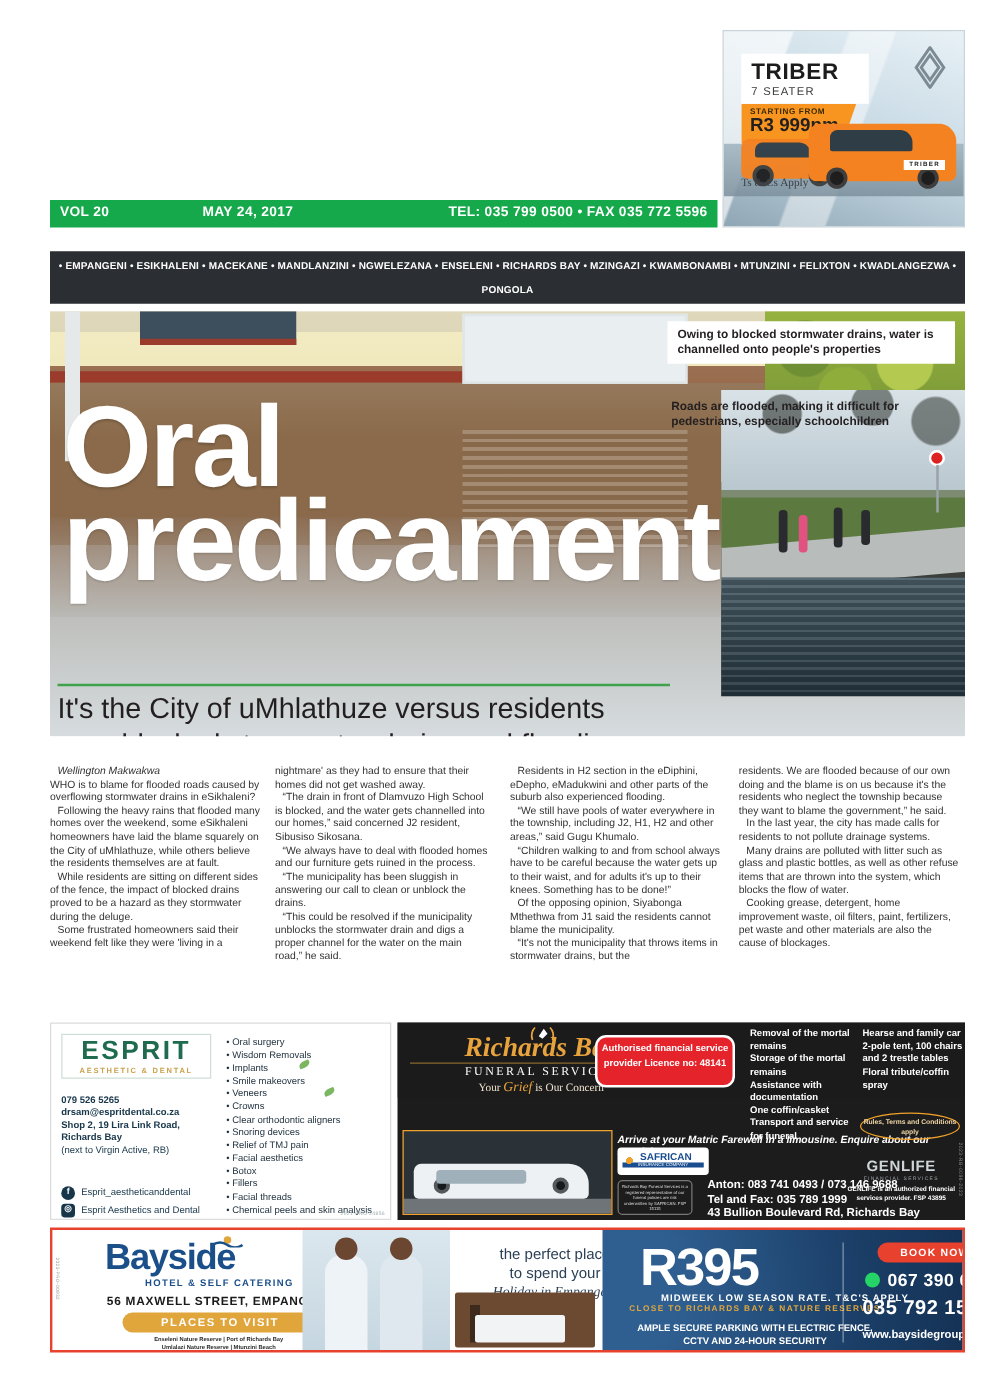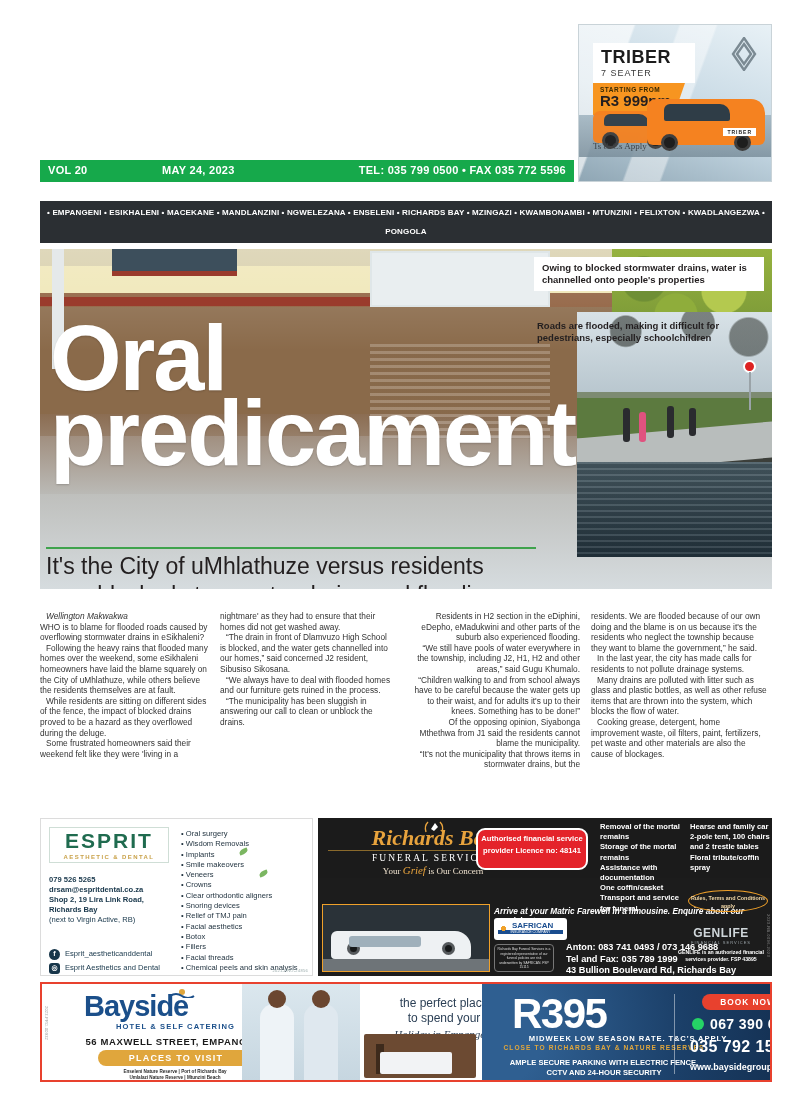--- a/index.html
+++ b/index.html
@@ -118,21 +118,21 @@
   .inset-cap p{margin:0;font-size:9.5px;font-weight:bold;line-height:11.5px;color:#231f20;}
 
   
   .story{position:absolute;left:40px;top:611px;width:732px;height:198px;}
   .col{position:absolute;top:0;width:172px;font-size:8.3px;line-height:10.6px;color:#333;}
   .col p{margin:0 0 0 0;text-indent:6px;}
   .col p.noind{text-indent:0;}
   .byline{font-size:8.3px;color:#333;margin:0 0 10px 0;font-style:italic;}
   .c1{left:0;}
   .c2{left:180px;}
-  .c3{left:368px;text-align:right;}
+  .c3{left:368px;}
   .c4{left:551px;width:178px;}
 
   
   .ad-esprit{position:absolute;left:40px;top:818px;width:273px;height:158px;background:#fff;border:1px solid #dcdcdc;box-sizing:border-box;}
   .esp-logo{position:absolute;left:8px;top:8px;width:120px;height:36px;border:1px solid #cfded6;box-sizing:border-box;}
   .esp-logo b{display:block;text-align:center;font-size:21px;letter-spacing:2px;color:#1f6b4f;font-weight:bold;line-height:26px;}
   .esp-logo i{display:block;text-align:center;font-style:normal;font-size:6px;letter-spacing:1.4px;color:#c9a24a;font-weight:bold;}
   .esp-info{position:absolute;left:8px;top:56px;width:116px;font-size:7.6px;line-height:10px;color:#17364a;}
   .esp-info b{font-weight:bold;}
   .esp-soc{position:absolute;left:8px;top:128px;font-size:7.6px;color:#17364a;line-height:14px;}
@@ -229,21 +229,21 @@
   .bs-wa{position:absolute;left:650px;top:34px;width:12px;height:12px;border-radius:50%;background:#25d366;}
 </style>
 </head>
 <body>
 
 <div class="page">
 
   <div class="masthead">
     <div class="volbar">
       <span class="vb-vol">VOL 20</span>
-      <span class="vb-date">MAY 24, 2023</span>
+      <span class="vb-date">MAY 24, 2017</span>
       <span class="vb-tel">TEL: 035 799 0500 • FAX 035 772 5596</span>
     </div>
   </div>
 
   <div class="renault">
     <div class="ren-sky"></div>
     <div class="ren-ground"></div>
     <svg class="ren-diamond" viewBox="0 0 26 34">
       <path d="M13 1 L24 17 L13 33 L2 17 Z" fill="none" stroke="#7b8a93" stroke-width="2.4"></path>
       <path d="M13 7 L20 17 L13 27 L6 17 Z" fill="none" stroke="#7b8a93" stroke-width="2.4"></path>
@@ -317,28 +317,29 @@
 
   <div class="inset-cap">
     <p>Roads are flooded, making it difficult for pedestrians, especially schoolchildren</p>
   </div>
 
   <div class="story">
     <div class="col c1">
       <p class="byline">Wellington Makwakwa</p>
       <p class="noind">WHO is to blame for flooded roads caused by overflowing stormwater drains in eSikhaleni?</p>
       <p>Following the heavy rains that flooded many homes over the weekend, some eSikhaleni homeowners have laid the blame squarely on the City of uMhlathuze, while others believe the residents themselves are at fault.</p>
-      <p>While residents are sitting on different sides of the fence, the impact of blocked drains proved to be a hazard as they overflowed during the deluge.</p>
+      <p>While residents are sitting on different sides of the fence, the impact of blocked drains proved to be a hazard as they stormwater during the deluge.</p>
       <p>Some frustrated homeowners said their weekend felt like they were 'living in a</p>
     </div>
     <div class="col c2">
       <p class="noind">nightmare' as they had to ensure that their homes did not get washed away.</p>
       <p>“The drain in front of Dlamvuzo High School is blocked, and the water gets channelled into our homes,” said concerned J2 resident, Sibusiso Sikosana.</p>
       <p>“We always have to deal with flooded homes and our furniture gets ruined in the process.</p>
       <p>“The municipality has been sluggish in answering our call to clean or unblock the drains.</p>
+      <p>“This could be resolved if the municipality unblocks the stormwater drain and digs a proper channel for the water on the main road,” he said.</p>
     </div>
     <div class="col c3">
       <p>Residents in H2 section in the eDiphini, eDepho, eMadukwini and other parts of the suburb also experienced flooding.</p>
       <p>“We still have pools of water everywhere in the township, including J2, H1, H2 and other areas,” said Gugu Khumalo.</p>
       <p>“Children walking to and from school always have to be careful because the water gets up to their waist, and for adults it's up to their knees. Something has to be done!”</p>
       <p>Of the opposing opinion, Siyabonga Mthethwa from J1 said the residents cannot blame the municipality.</p>
       <p>“It's not the municipality that throws items in stormwater drains, but the</p>
     </div>
     <div class="col c4">
       <p class="noind">residents. We are flooded because of our own doing and the blame is on us because it's the residents who neglect the township because they want to blame the government,” he said.</p>

